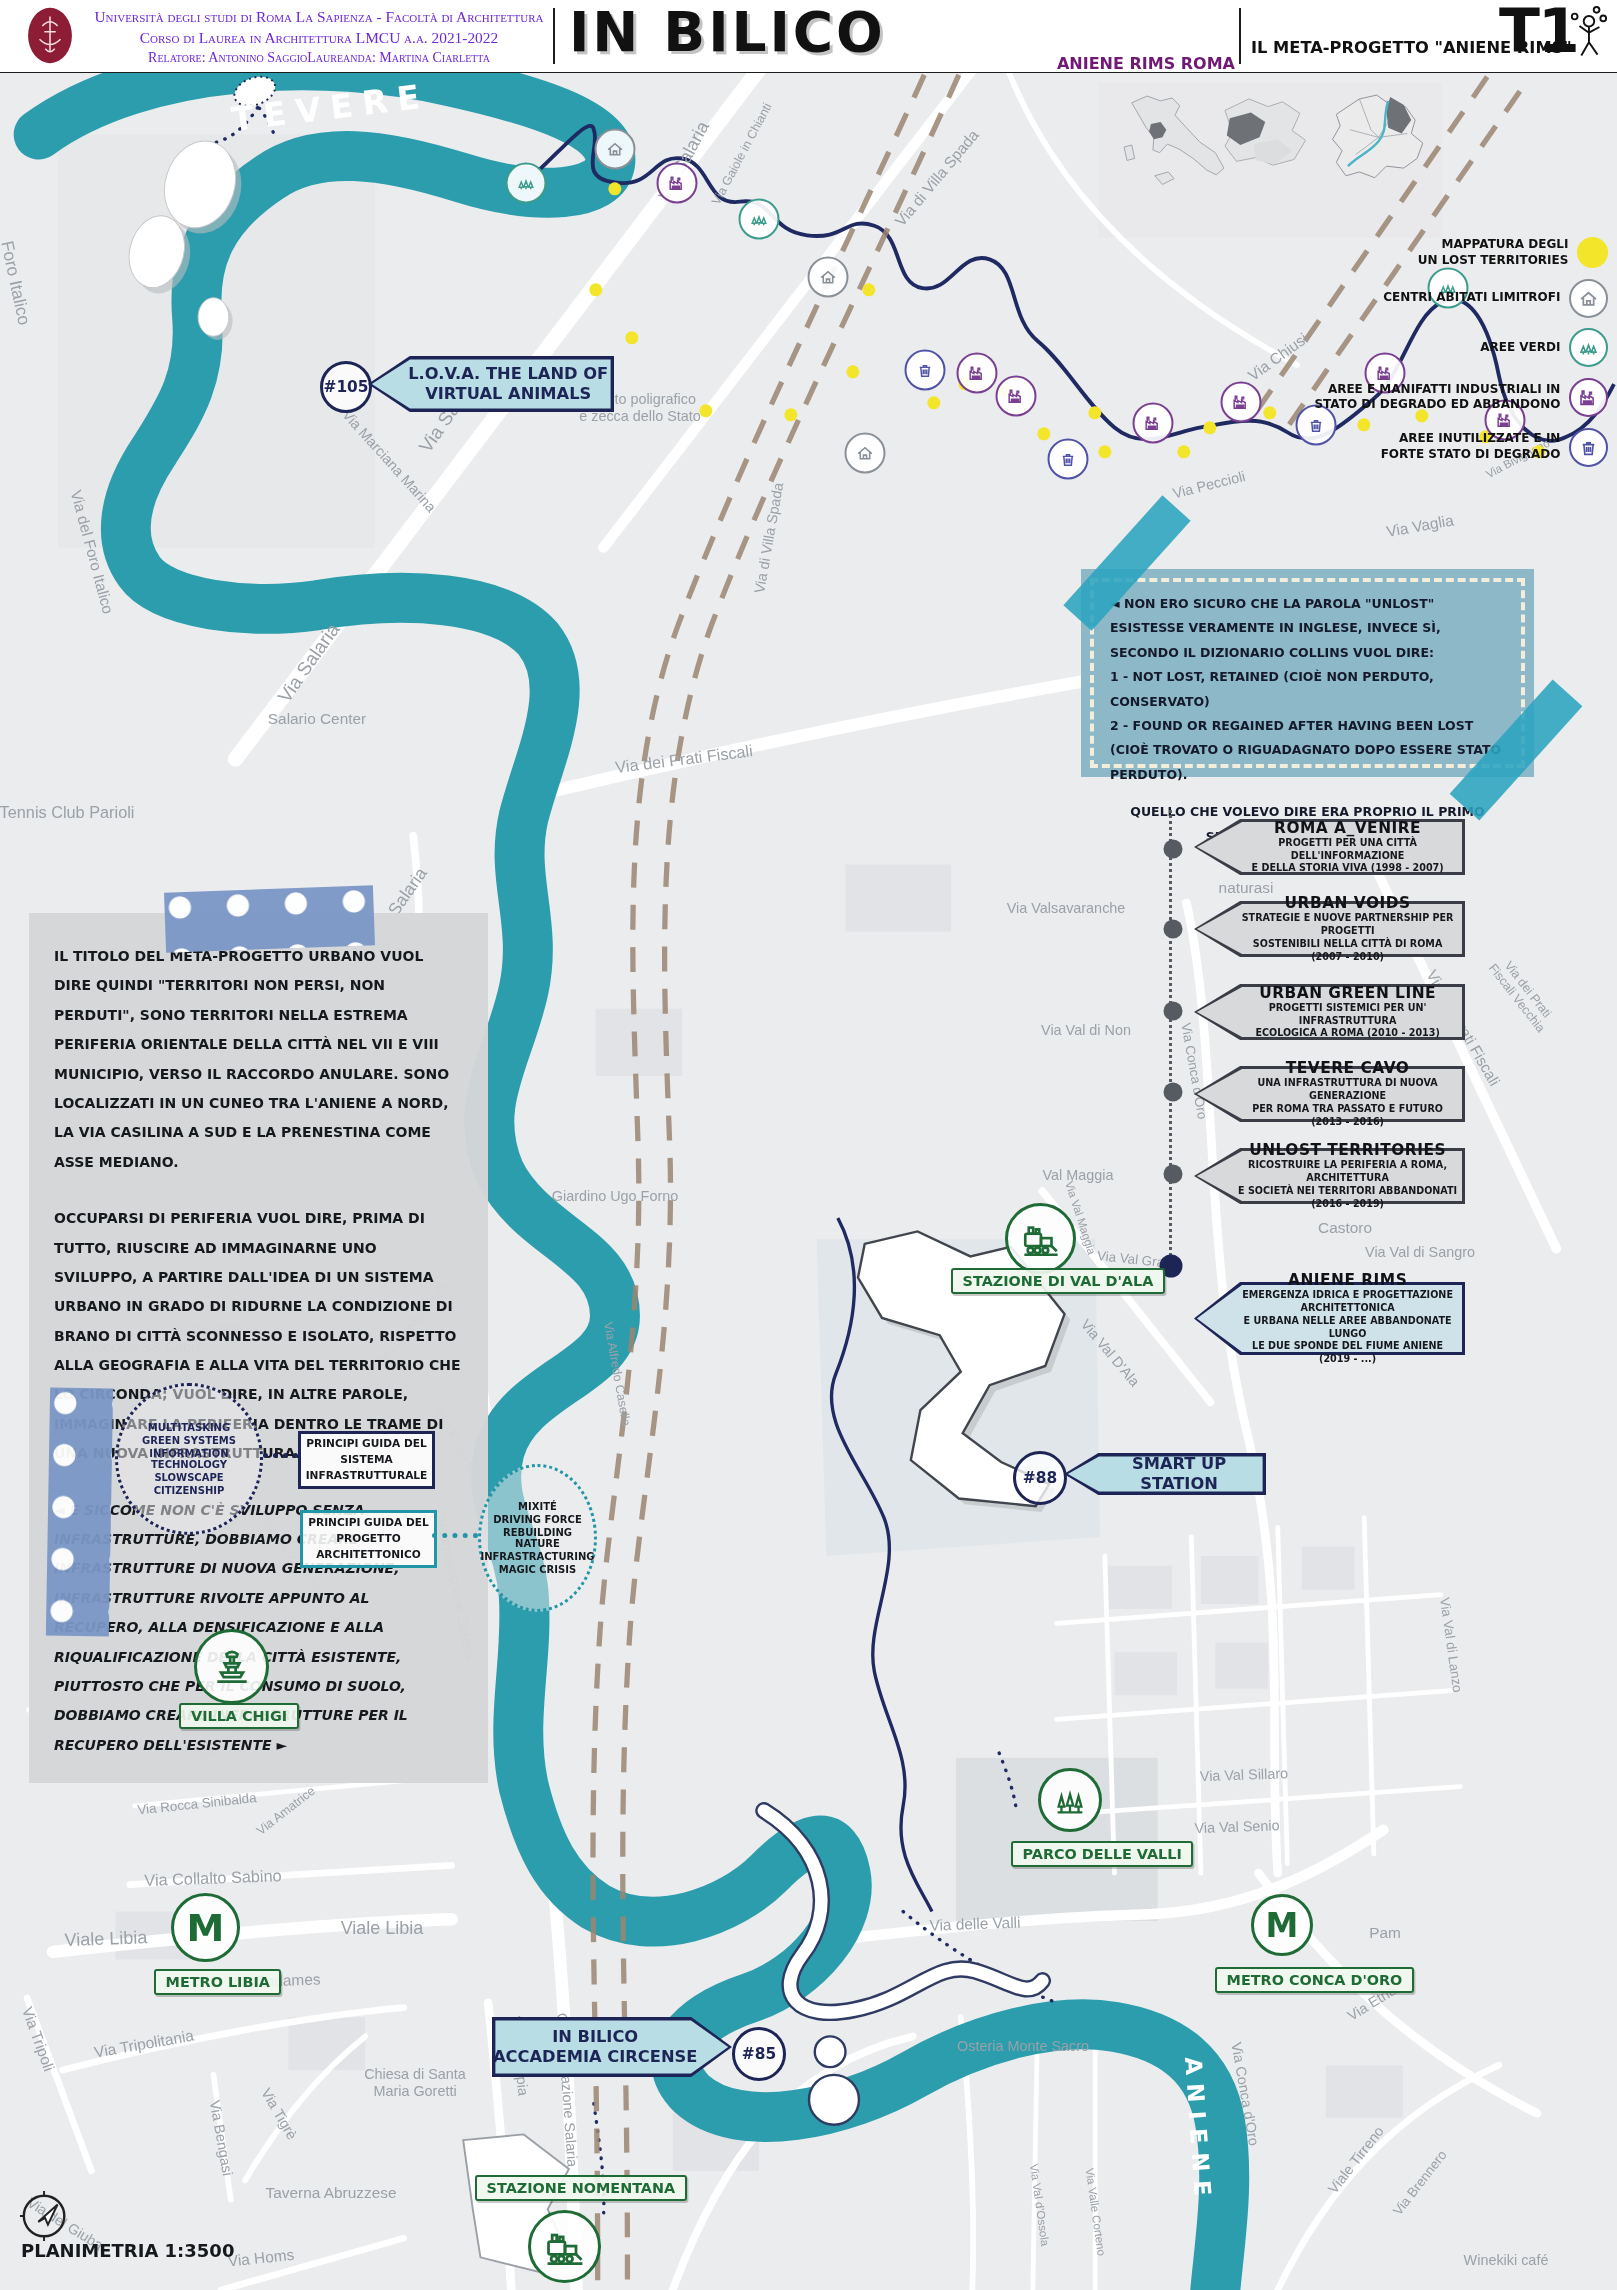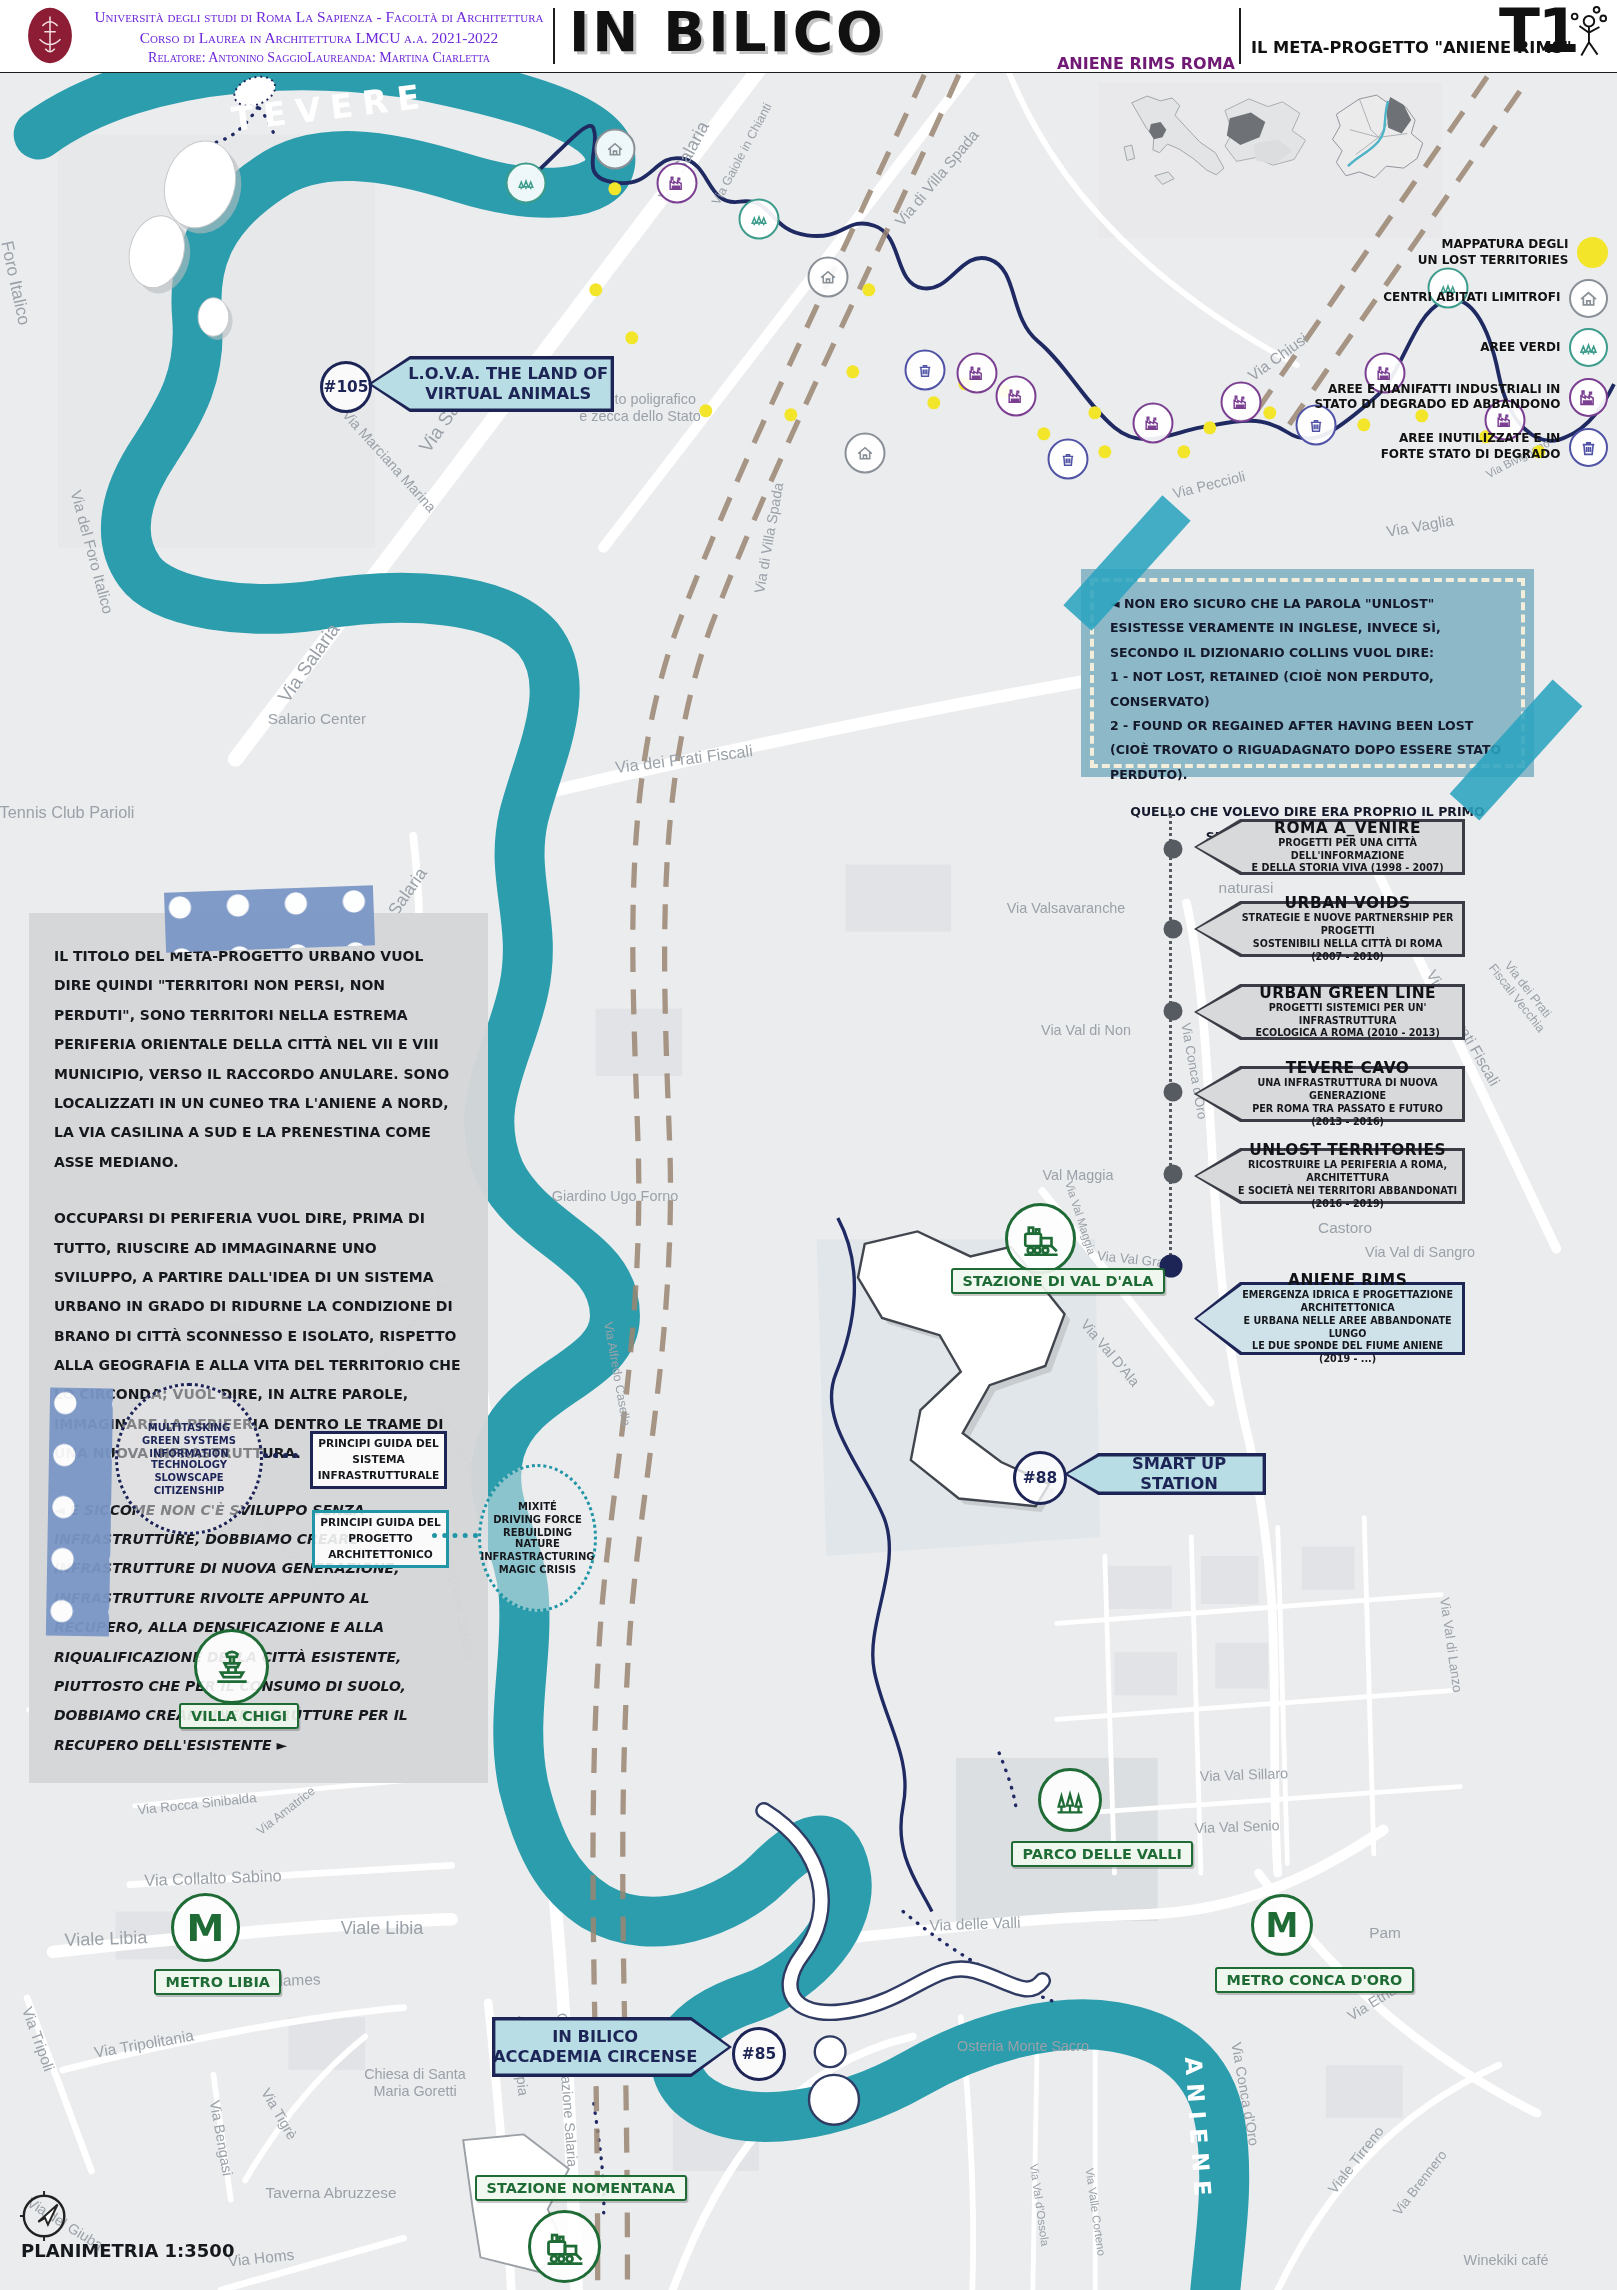--- a/index.html
+++ b/index.html
@@ -58,21 +58,21 @@
   .tl-txt{position:absolute;inset:0 5.8px 0 42px;display:flex;flex-direction:column;justify-content:center;text-align:center;}
   .tl-title{font-size:15.4px;letter-spacing:0.5px;color:#101217;}
   .tl-desc{font-size:9.6px;line-height:1.35;color:#16181d;white-space:pre-line;}
   .tl-hi .tl-shell{background:#1d2456;}
   .tl-hi .tl-in{background:#cfe2ea;}
   
   .pcircle{position:absolute;border-radius:50%;display:flex;flex-direction:column;align-items:center;
            justify-content:center;gap:2px;text-align:center;z-index:5;background:rgba(235,236,238,.5);}
   .pcircle span{font-size:10px;}
   .pbox{position:absolute;background:rgba(255,255,255,.88);display:flex;align-items:center;justify-content:center;
-        text-align:center;font-size:10.6px;line-height:1.5;white-space:pre-line;color:#15181c;z-index:5;margin-left:12px;}
+        text-align:center;font-size:10.6px;line-height:1.5;white-space:pre-line;color:#15181c;z-index:5;}
   .pdot{position:absolute;height:0;z-index:5;}
   
   .numc{position:absolute;border:3.4px solid #1d2456;border-radius:50%;background:rgba(255,255,255,.78);
         color:#1d2456;font-weight:800;display:flex;align-items:center;justify-content:center;z-index:7;}
   .alabel{position:absolute;z-index:7;}
   .a-shell{position:absolute;inset:0;background:#1d2456;}
   .arrL{clip-path:polygon(0 50%,17% 0,100% 0,100% 100%,17% 100%);}
   .arrL-in{position:absolute;left:3.8px;top:3.4px;right:3.4px;bottom:3.4px;background:#b9dde4;
            clip-path:polygon(0 50%,16% 0,100% 0,100% 100%,16% 100%);}
   .arrR{clip-path:polygon(100% 50%,83% 0,0 0,0 100%,83% 100%);}

